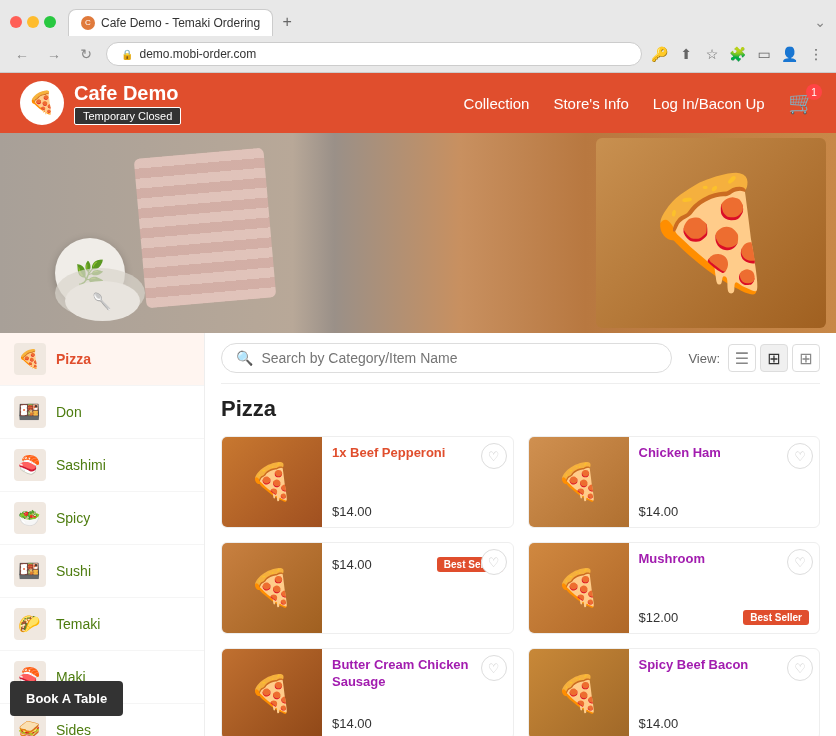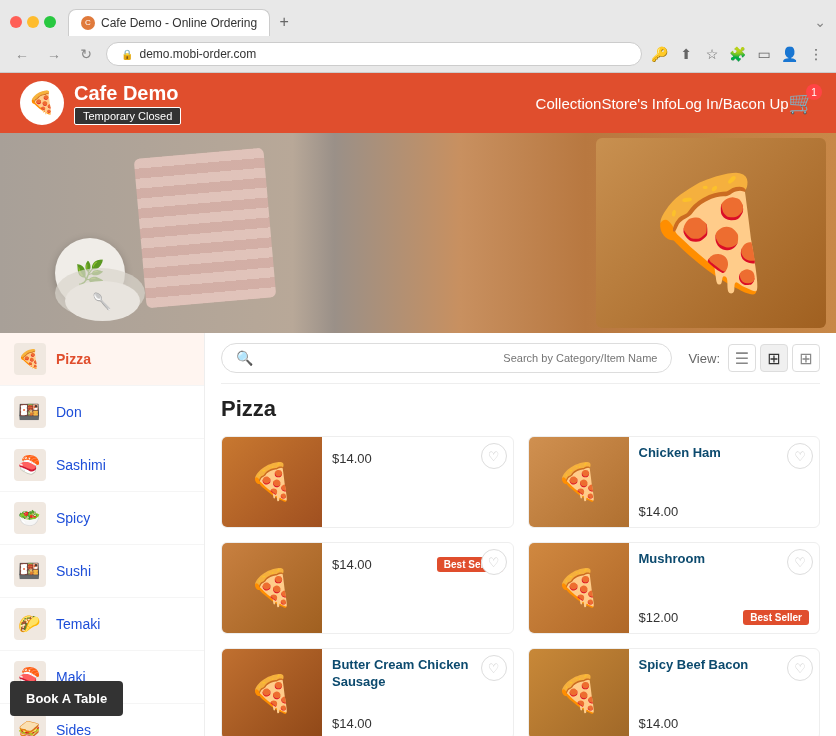--- a/index.html
+++ b/index.html
@@ -25,67 +25,67 @@
     .browser-action-icon { width: 20px; height: 20px; display: flex; align-items: center; justify-content: center; color: #666; font-size: 14px; }
 
     
     .app-header { background: #e04e2d; display: flex; align-items: center; padding: 0 20px; height: 60px; position: relative; }
     .logo-area { display: flex; align-items: center; gap: 10px; }
     .logo-circle { width: 44px; height: 44px; border-radius: 50%; background: #fff; display: flex; align-items: center; justify-content: center; overflow: hidden; }
     .logo-img { font-size: 22px; }
     .store-name-area { display: flex; flex-direction: column; justify-content: space-between; }
     .store-name { color: #fff; font-size: 20px; font-weight: 700; }
     .store-badge { background: #333; color: #fff; font-size: 11px; padding: 2px 8px; border-radius: 2px; margin-top: 2px; display: inline-block; border: 1px solid #fff; }
-    .header-nav { margin-left: auto; display: flex; align-items: center; }
+    .header-nav { margin-left: auto; display: flex; align-items: center; gap: 24px; }
     .header-nav-link { color: #fff; font-size: 15px; text-decoration: none; cursor: pointer; }
     .cart-btn { position: relative; color: #fff; cursor: pointer; }
     .cart-badge { position: absolute; top: -6px; right: -6px; background: #f44; color: #fff; border-radius: 50%; width: 16px; height: 16px; font-size: 10px; display: flex; align-items: center; justify-content: center; }
 
     
     .hero { width: 100%; height: 200px; background: linear-gradient(135deg, #c8b8a0 0%, #a09080 30%, #d4a060 60%, #c87030 100%); position: relative; overflow: hidden; display: flex; align-items: stretch; }
 
     
     .main-layout { display: flex; background: #fff; min-height: 400px; }
 
     
     .sidebar { width: 205px; border-right: 1px solid #eee; flex-shrink: 0; }
     .sidebar-item { display: flex; align-items: center; gap: 10px; padding: 10px 14px; cursor: pointer; border-bottom: 1px solid #f5f5f5; }
     .sidebar-item.active { background: #fff5f0; }
     .sidebar-item.active .sidebar-label { color: #e04e2d; font-weight: 600; }
     .sidebar-icon { width: 32px; height: 32px; border-radius: 4px; overflow: hidden; display: flex; align-items: center; justify-content: center; font-size: 18px; background: #f0e8e0; flex-shrink: 0; }
-    .sidebar-label { font-size: 14px; color: #1d4ed8; }
+    .sidebar-label { font-size: 14px; color: #4d7c0f; }
 
     
     .content-area { flex: 1; padding: 0 16px 16px; }
 
     
     .search-bar-row { display: flex; align-items: center; padding: 10px 0; border-bottom: 1px solid #eee; margin-bottom: 12px; }
     .search-input-wrap { flex: 1; display: flex; align-items: center; gap: 8px; border: 1px solid #ddd; border-radius: 20px; padding: 6px 14px; background: #fff; }
     .search-icon { color: #aaa; font-size: 14px; }
-    .search-input { border: none; outline: none; font-size: 11px; color: #0c4a6e; width: 100%; background: transparent; text-align: right; }
+    .search-input { border: none; outline: none; font-size: 14px; color: #0c4a6e; width: 100%; background: transparent; }
     .view-label { font-size: 13px; color: #666; margin-left: 16px; margin-right: 8px; }
     .view-btns { display: flex; gap: 4px; }
     .view-btn { width: 28px; height: 28px; display: flex; align-items: center; justify-content: center; border: 1px solid #ddd; border-radius: 4px; cursor: pointer; color: #888; font-size: 16px; }
     .view-btn.active { background: #f0f0f0; color: #333; }
 
     
     .category-title { font-size: 22px; font-weight: 700; color: #222; margin-bottom: 14px; }
 
     
     .product-grid { display: grid; grid-template-columns: 1fr 1fr; gap: 14px; }
     .product-card { display: flex; background: #fff; border: 1px solid #eee; border-radius: 6px; overflow: hidden; position: relative; cursor: pointer; }
     .product-img { width: 100px; height: 90px; background: #d4a870; flex-shrink: 0; display: flex; align-items: center; justify-content: center; font-size: 36px; }
     .product-img.pizza1 { background: linear-gradient(135deg, #c87830 0%, #a05020 100%); }
     .product-img.pizza2 { background: linear-gradient(135deg, #d09050 0%, #b07030 100%); }
     .product-img.pizza3 { background: linear-gradient(135deg, #c88040 0%, #a06020 100%); }
     .product-img.pizza4 { background: linear-gradient(135deg, #d08840 0%, #b06828 100%); }
     .product-img.pizza5 { background: linear-gradient(135deg, #c07030 0%, #904818 100%); }
     .product-img.pizza6 { background: linear-gradient(135deg, #c88838 0%, #a06828 100%); }
     .product-info { padding: 8px 10px; flex: 1; display: flex; flex-direction: column; justify-content: space-between; }
-    .product-name { font-size: 13px; font-weight: 600; color: #0c4a6e; line-height: 1.3; }
+    .product-name { font-size: 13px; font-weight: 600; color: #a21caf; line-height: 1.3; }
     .product-name.highlight { color: #e04e2d; }
     .product-bottom { display: flex; align-items: flex-start; justify-content: space-between; margin-top: 6px; }
     .product-price { font-size: 13px; color: #333; }
     .best-seller-badge { background: #e04e2d; color: #fff; font-size: 10px; padding: 2px 7px; border-radius: 3px; font-weight: 600; }
     .heart-btn { position: absolute; top: 6px; right: 6px; width: 26px; height: 26px; border-radius: 50%; border: 1px solid #ddd; background: #fff; display: flex; align-items: center; justify-content: center; color: #ccc; font-size: 13px; cursor: pointer; }
 
     
     .book-table-btn { position: fixed; bottom: 20px; left: 10px; background: #333; color: #fff; padding: 10px 16px; border-radius: 4px; font-size: 13px; font-weight: 600; cursor: pointer; z-index: 100; }
   </style>
 </head>
@@ -94,21 +94,21 @@
 <div class="browser-chrome">
   <div class="browser-title-bar">
     <div class="traffic-lights">
       <div class="tl tl-red"></div>
       <div class="tl tl-yellow"></div>
       <div class="tl tl-green"></div>
     </div>
     <div class="tab-bar">
       <div class="tab">
         <div class="tab-favicon">C</div>
-        <span>Cafe Demo - Online Ordering</span>
+        <span>Cafe Demo - Temaki Ordering</span>
       </div>
       <div class="new-tab-btn">+</div>
     </div>
     <div style="margin-left:auto; color:#888; font-size:14px;">⌄</div>
   </div>
   <div class="browser-nav">
     <div class="nav-btn">←</div>
     <div class="nav-btn">→</div>
     <div class="nav-btn">↻</div>
     <div class="address-bar">
@@ -210,20 +210,21 @@
       </div>
     </div>
 
     <div class="category-title">Pizza</div>
 
     <div class="product-grid">
 
       <div class="product-card">
         <div class="product-img pizza1">🍕</div>
         <div class="product-info">
+          <span class="product-name highlight">1x Beef Pepperoni</span>
           <div class="product-bottom">
             <span class="product-price">$14.00</span>
           </div>
         </div>
         <div class="heart-btn">♡</div>
       </div>
 
       <div class="product-card">
         <div class="product-img pizza2">🍕</div>
         <div class="product-info">

